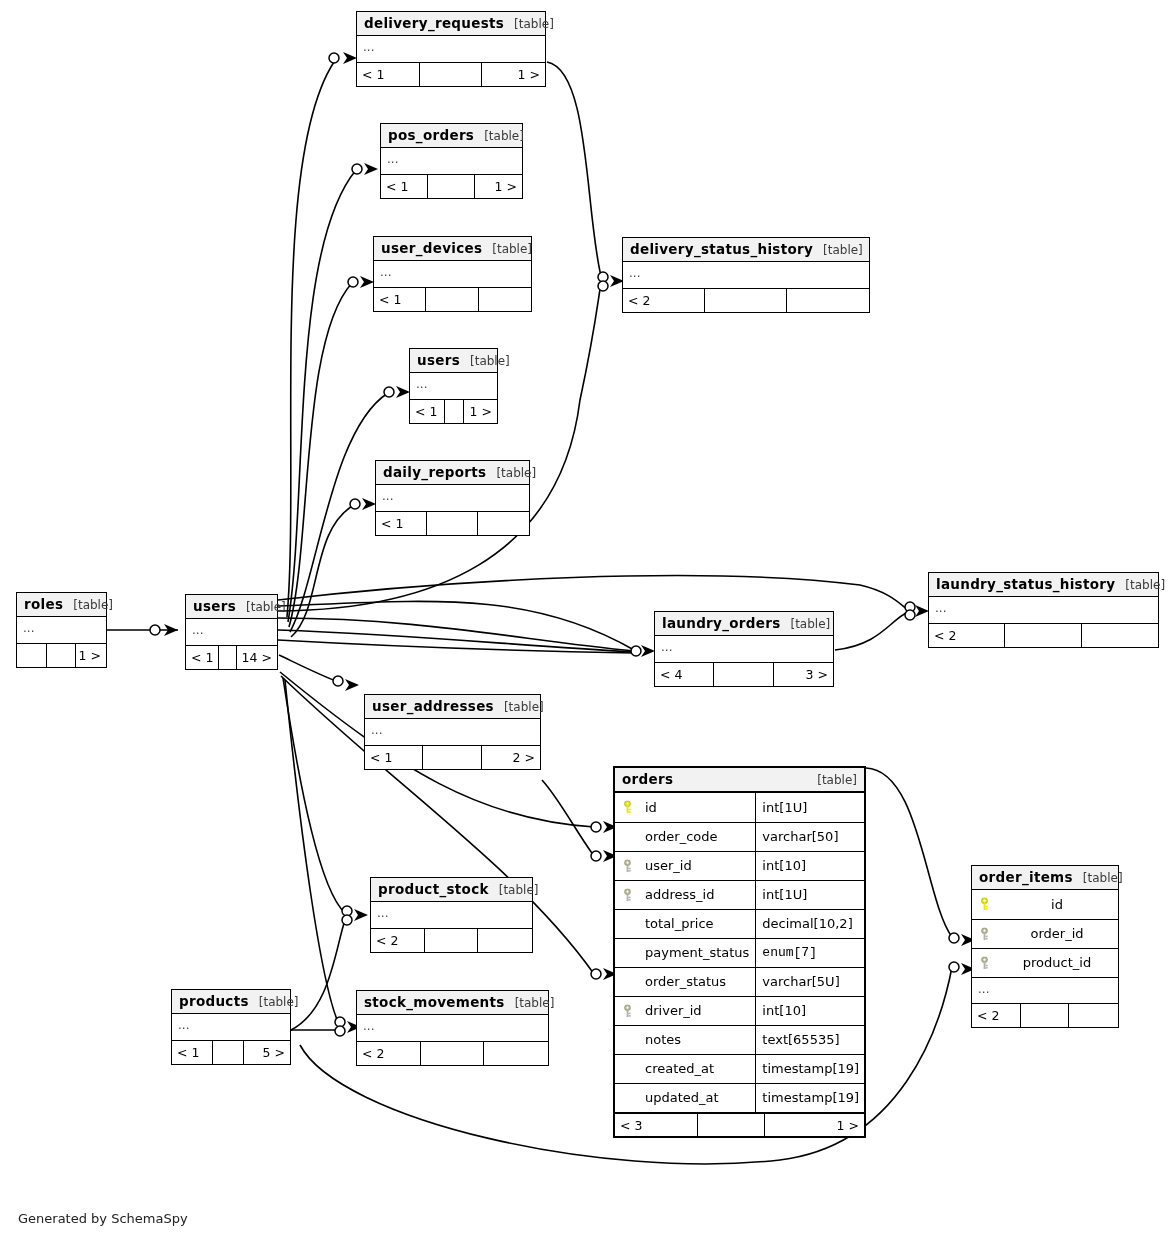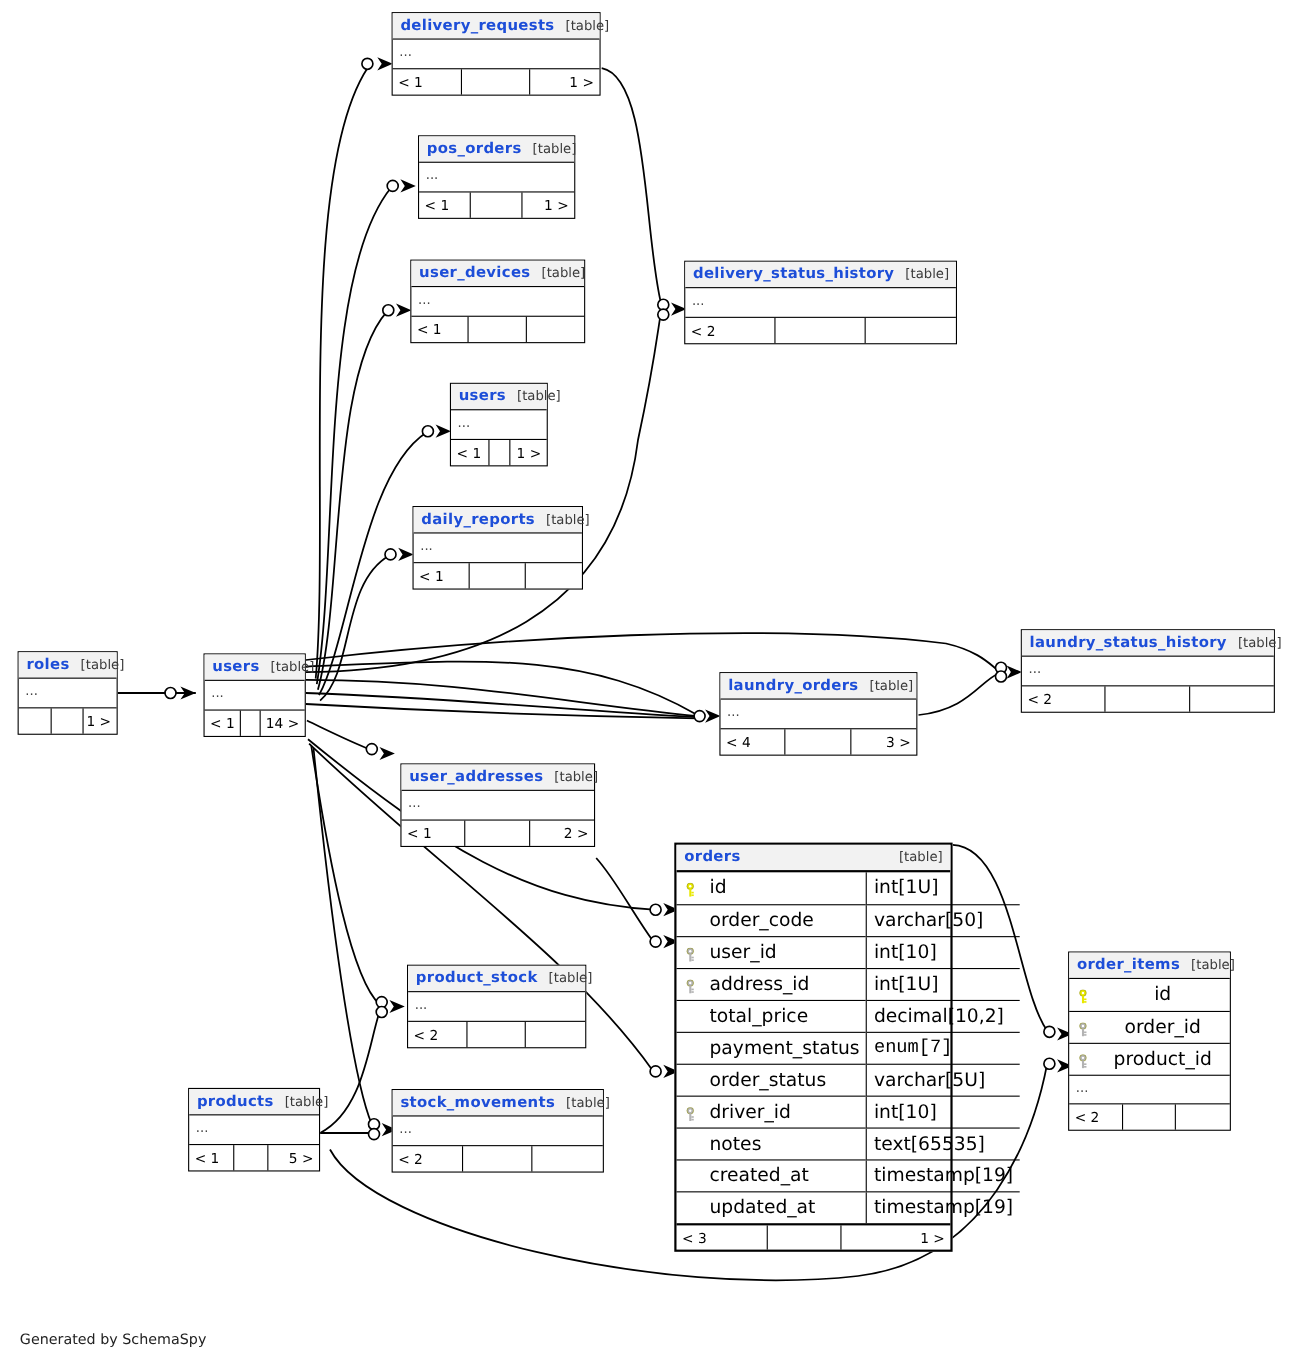--- a/index.html
+++ b/index.html
@@ -51,21 +51,21 @@
     gap: 10px;
     box-sizing: border-box;
   }
   .node.bold .title {
     border-bottom: 2px solid #000;
   }
   .title .tname {
     font-weight: bold;
     font-size: 13.5px;
     letter-spacing: 0.3px;
-    color: #1d4ed8;
+    color: #000000;
   }
   .title .ttag {
     font-size: 12px;
     color: #3a3a3a;
     font-weight: normal;
   }
   .node .body {
     box-sizing: border-box;
   }
   .node .ellipsis {
@@ -98,21 +98,21 @@
   }
   .node .footer .cell.c1 { justify-content: flex-start; border-right: 1px solid #000; }
   .node .footer .cell.c2 { justify-content: center; border-right: 1px solid #000; }
   .node .footer .cell.c3 { justify-content: flex-end; }
 
   
   .coltable { width: 100%; border-collapse: collapse; }
   .coltable tr { height: 29px; }
   .coltable td {
     border-top: 1px solid #000;
-    font-size: 17px;
+    font-size: 13px;
     padding: 0 6px;
     color: #000;
     white-space: nowrap;
     box-sizing: border-box;
   }
   .coltable tr:first-child td { border-top: none; }
   .coltable td.cname { position: relative; padding-left: 30px; }
   .coltable td.ctype { border-left: 1px solid #000; }
   .keyicon {
     position: absolute;

